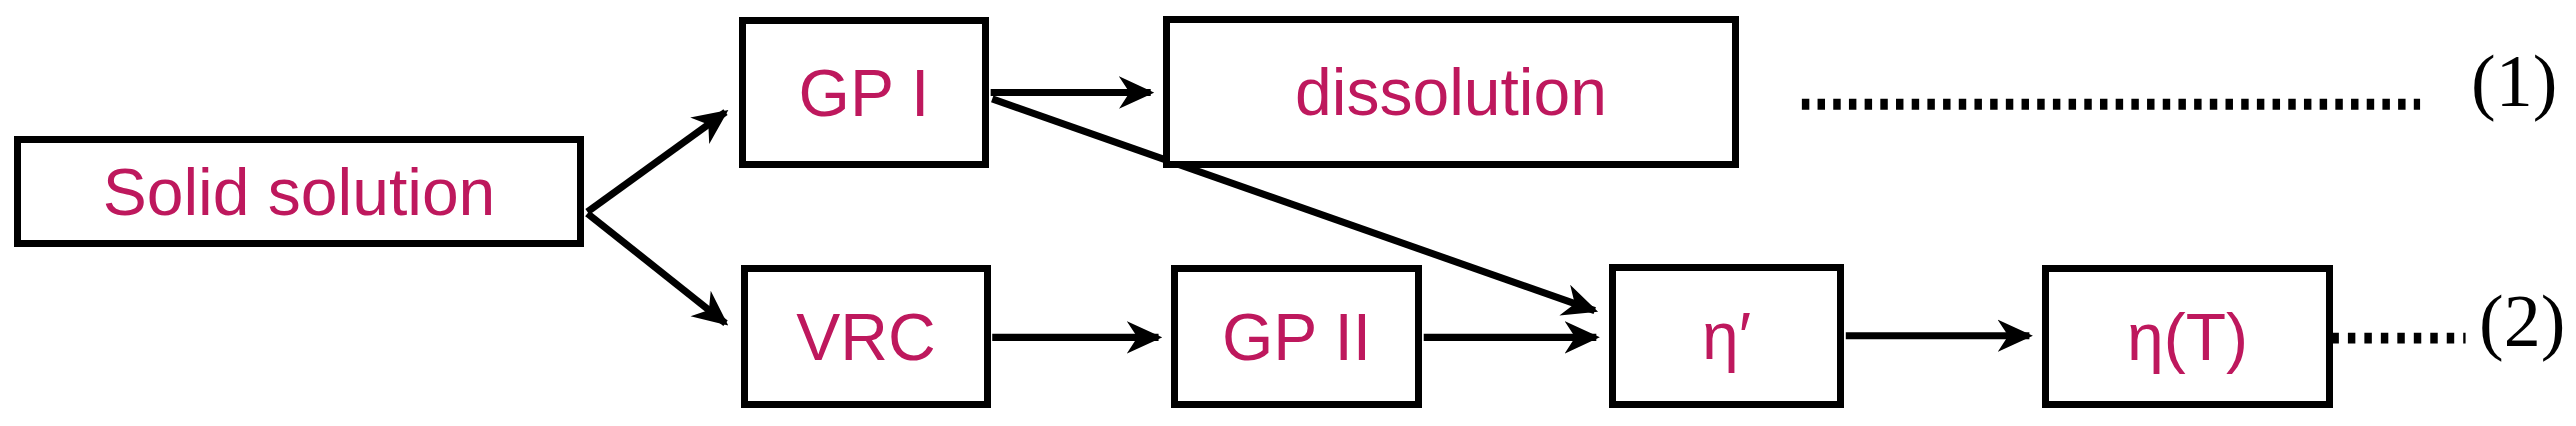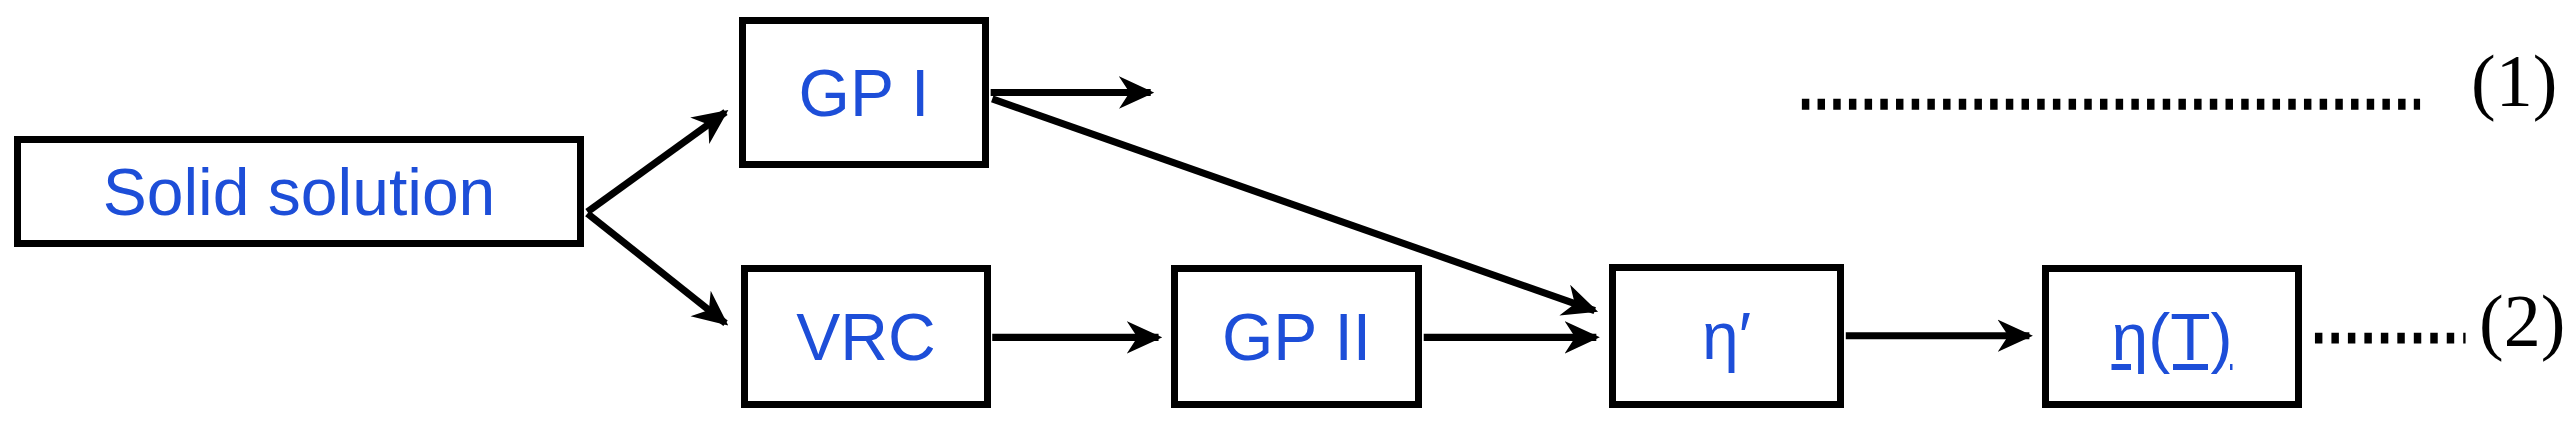--- a/index.html
+++ b/index.html
@@ -24,30 +24,30 @@
   .node {
     position: absolute;
     box-sizing: border-box;
     border: 7.8px solid #000000;
     background: #ffffff;
     display: flex;
     align-items: center;
     justify-content: center;
     font-size: 66px;
     line-height: 1;
-    color: #1d4ed8;
+    color: #be185d;
     white-space: nowrap;
   }
   .node-solid-solution { left: 14px;   top: 136px; width: 570px; height: 111px; }
   .node-gp1            { left: 739px;  top: 17.3px;  width: 250px; height: 151px; }
   .node-dissolution    { left: 1163px; top: 15.7px;  width: 576px; height: 152px; }
   .node-vrc            { left: 741px;  top: 265px; width: 250px; height: 143px; }
   .node-gp2            { left: 1171px; top: 265px; width: 251px; height: 143px; }
   .node-eta-prime      { left: 1609px; top: 264px; width: 235px; height: 144px; }
-  .node-eta-t          { left: 2042px; top: 265px; width: 260px; height: 143px; text-decoration: underline; }
+  .node-eta-t          { left: 2042px; top: 265px; width: 291px; height: 143px; }
   .eq-label {
     position: absolute;
     font-family: "Liberation Serif", "DejaVu Serif", serif;
     font-size: 74px;
     line-height: 1;
     color: #000000;
     white-space: nowrap;
   }
   .eq-1 { left: 2471px; top: 44px; }
   .eq-2 { left: 2479px; top: 284px; }
@@ -82,20 +82,23 @@
   </svg>
 
   <div class="node node-solid-solution">
     <span>Solid solution</span>
   </div>
 
   <div class="node node-gp1">
     <span>GP I</span>
   </div>
 
+  <div class="node node-dissolution">
+    <span>dissolution</span>
+  </div>
 
   <div class="node node-vrc">
     <span>VRC</span>
   </div>
 
   <div class="node node-gp2">
     <span>GP II</span>
   </div>
 
   <div class="node node-eta-prime">

